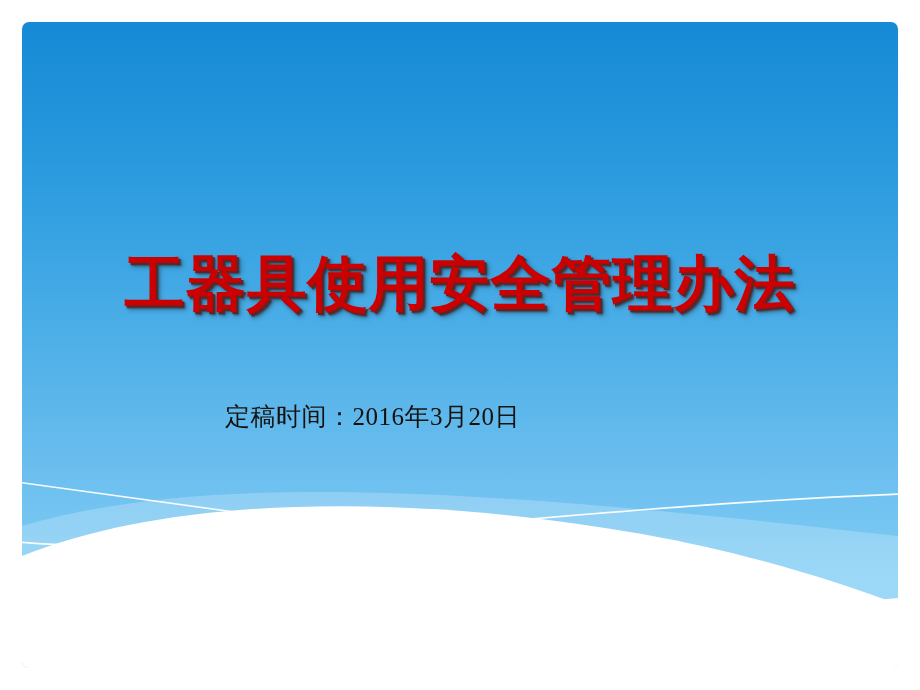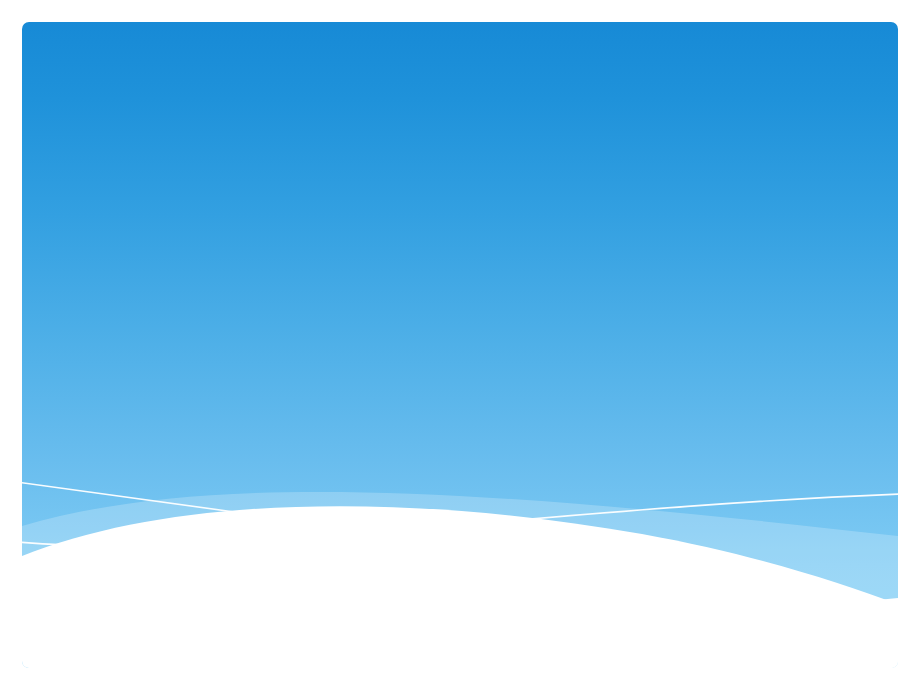--- a/index.html
+++ b/index.html
@@ -122,20 +122,24 @@
         <path d="M0,260 L0,148 C150,88 380,84 620,126 C730,146 810,172 876,196 L876,260 Z" fill="#ffffff"></path>
 
         <path d="M360,260 C520,230 700,206 876,190 L876,260 Z" fill="#ffffff"></path>
 
         <path d="M-5,134 C200,152 520,100 880,86" fill="none" stroke="#ffffff" stroke-width="1.6" opacity="0.95"></path>
 
         <path d="M-5,74 C220,106 560,152 880,196" fill="none" stroke="#ffffff" stroke-width="1.6" opacity="0.95"></path>
       </svg>
     </div>
 
+    <div class="title-block">
+      <span class="title-text">工器具使用安全管理办法</span>
+    </div>
 
     <div class="subtitle-block">
+      <div class="subtitle-line">定稿时间：2016年3月20日</div>
     </div>
 
   </div>
 
   <div class="page-edge"></div>
 </div>
 
 </body></html>

